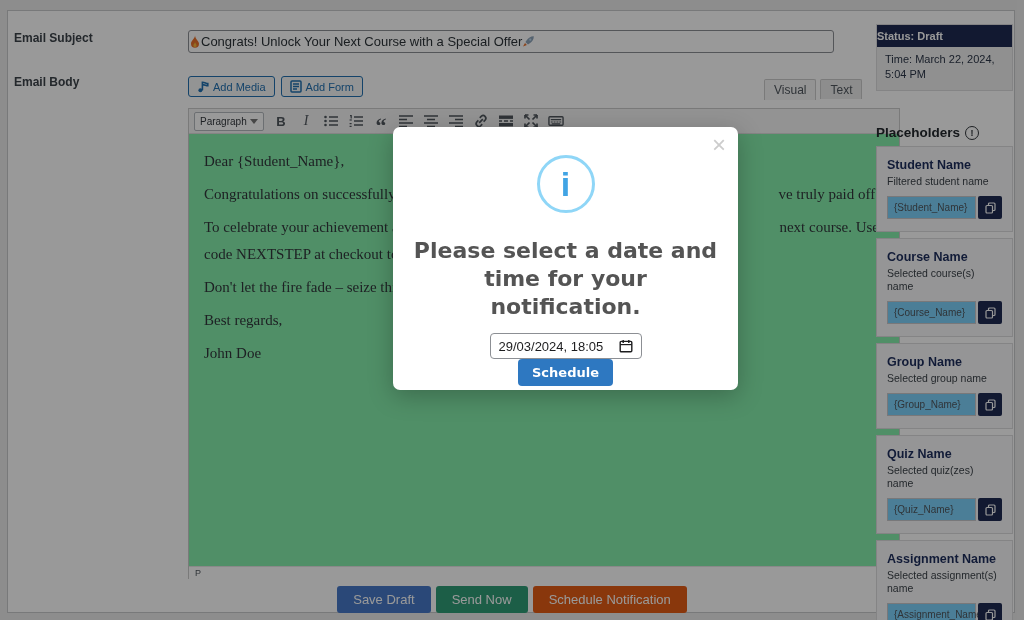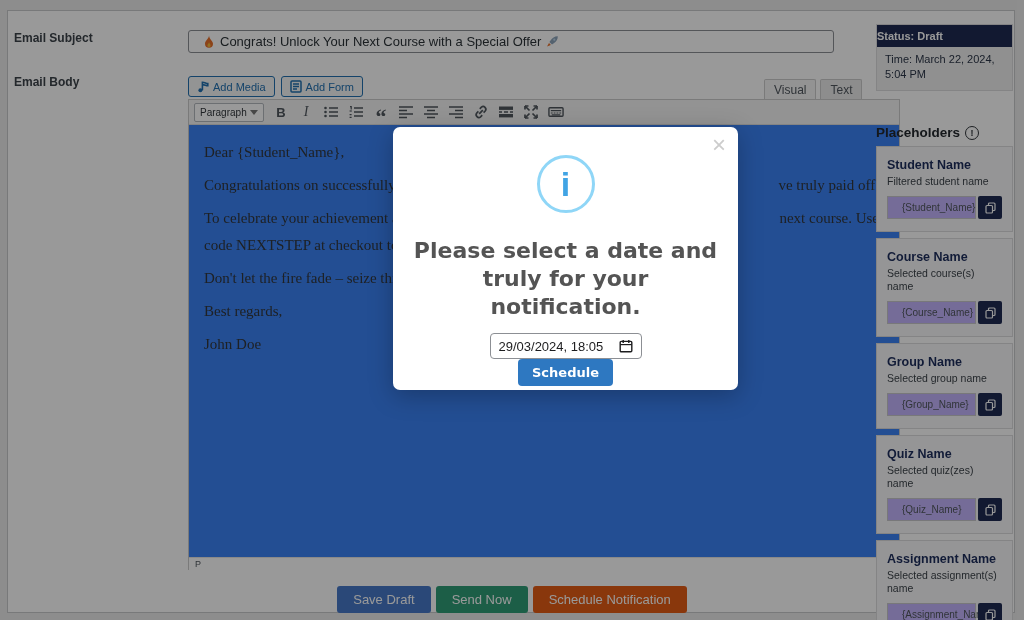--- a/index.html
+++ b/index.html
@@ -7,34 +7,34 @@
   #stage { position:relative; width:1024px; height:620px; background:#ececec; }
 
   
   .panel { position:absolute; left:7px; top:10px; width:1008px; height:603px; background:#ffffff; border:1px solid #c9cacb; }
 
   .field-label { position:absolute; font-size:12px; font-weight:bold; color:#3c434a; }
   #lbl-subject { left:14px; top:31px; }
   #lbl-body { left:14px; top:75px; }
 
   
-  .subject-input { position:absolute; left:188px; top:30px; width:646px; height:23px; background:#fff; border:1px solid #8c8f94; border-radius:3px; display:flex; align-items:center; gap:5px; padding:0 14px; font-size:13px; color:#2c3338;text-align:center; }
+  .subject-input { position:absolute; left:188px; top:30px; width:646px; height:23px; background:#fff; border:1px solid #8c8f94; border-radius:3px; display:flex; align-items:center; padding:0 0; font-size:13px; color:#2c3338;text-align:center; }
 
   
   .media-row { position:absolute; left:188px; top:76px; display:flex; gap:6px; }
   .btn-secondary { display:flex; align-items:center; gap:4px; height:21px; padding:0 8px; background:#f6f7f7; border:1px solid #2271b1; border-radius:3px; color:#2271b1; font-size:11px; cursor:pointer;text-align:right; }
 
   
   .tabs { position:absolute; left:764px; top:79px; display:flex; gap:4px; }
   .tab { font-size:12px; color:#50575e; padding:3px 9px 4px; border:1px solid #ccc; border-bottom:none; border-radius:2px 2px 0 0; cursor:pointer; }
   .tab.active { background:#f5f5f5; height:21px; }
   .tab.inactive { background:#ebebeb; height:20px; }
 
   
-  .editor { position:absolute; left:188px; top:99px; width:712px; height:471px; border:1px solid #ccc; background:#3b82f6; }
+  .editor { position:absolute; left:188px; top:108px; width:712px; height:471px; border:1px solid #ccc; background:#86efac; }
   .toolbar { height:25px; background:#f5f5f5; border-bottom:1px solid #ddd; display:flex; align-items:center; padding:0 5px; gap:9px; }
   .para-select { width:70px; height:19px; background:#fff; border:1px solid #b4b9be; border-radius:2px; display:flex; align-items:center; justify-content:space-between; padding:0 5px; font-size:10px; color:#32373c; cursor:pointer; }
   .caret-down { width:0; height:0; border-left:4px solid transparent; border-right:4px solid transparent; border-top:5px solid #777; }
   .tb-btn { width:16px; height:18px; display:flex; align-items:center; justify-content:center; color:#50575e; cursor:pointer; }
   .tb-bold { font-weight:bold; font-size:13px; }
   .tb-italic { font-style:italic; font-family:"Liberation Serif",serif; font-size:14px; }
   .tb-quote { font-family:"Liberation Serif",serif; font-weight:bold; font-size:22px; line-height:8px; padding-top:10px; }
   .tb-btn svg { display:block; }
 
   .editor-content { height:432px; padding:14px 20px 0 15px; font-family:"Liberation Serif",serif; font-size:15px; color:#32373c; overflow:hidden; }
@@ -48,21 +48,21 @@
   .status-box { border:1px solid #dcdcde; }
   .status-head { background:#1f2b52; color:#fff; font-size:11px; font-weight:bold; padding:5px 0; }
   .status-body { background:#f0f0f0; color:#2c3648; font-size:11px; padding:5px 8px 8px; line-height:15px; }
   .ph-title { margin-top:34px; font-size:13.5px; font-weight:bold; color:#23282d; display:flex; align-items:center; gap:5px; }
   .info-circle { width:14px; height:14px; border:1.5px solid #32373c; border-radius:50%; font-size:9px; font-weight:bold; color:#32373c; display:flex; align-items:center; justify-content:center; }
   .card { margin-top:6px; background:#f9f9fa; border:1px solid #dcdcde; padding:11px 10px 12px; }
   .card:first-of-type { margin-top:8px; }
   .card-title { font-size:12.5px; font-weight:bold; color:#1d2d5c; }
   .card-desc { font-size:10.5px; color:#3c434a; margin-top:3px; line-height:13px; }
   .card-row { margin-top:8px; display:flex; }
-  .card-input { flex:1; height:23px; background:#c4b5fd; border:1px solid #c8c9cc; font-size:10px; color:#50575e; display:flex; align-items:center; padding:0 14px; min-width:0; }
+  .card-input { flex:1; height:23px; background:#7dd3fc; border:1px solid #c8c9cc; font-size:10px; color:#50575e; display:flex; align-items:center; padding:0 6px; min-width:0; }
   .copy-btn { width:24px; height:23px; background:#1f2b52; border:none; border-radius:2px; margin-left:2px; display:flex; align-items:center; justify-content:center; cursor:pointer; }
 
   
   .footer-row { position:absolute; left:0; top:586px; width:1024px; display:flex; justify-content:center; gap:5px; }
   .footer-btn { height:27px; padding:6px 16px; border:none; border-radius:3px; color:#fff; font-size:13px; cursor:pointer; font-family:"Liberation Sans",sans-serif; }
   .btn-save { background:#4679c8; }
   .btn-send { background:#2f9d77; }
   .btn-sched { background:#e45c15; }
 
   
@@ -297,21 +297,21 @@
     <button class="footer-btn btn-save">Save Draft</button>
     <button class="footer-btn btn-send">Send Now</button>
     <button class="footer-btn btn-sched">Schedule Notification</button>
   </div>
 
   <div class="backdrop"></div>
 
   <div class="modal">
     <div class="modal-close">×</div>
     <div class="info-icon">i</div>
-    <div class="modal-title">Please select a date and truly for your notification.</div>
+    <div class="modal-title">Please select a date and time for your notification.</div>
     <div class="dt-input">
       <span>29/03/2024, 18:05</span>
       <svg width="14" height="14" viewBox="0 0 14 14">
           <rect x="1.2" y="2.4" width="11.6" height="10.4" rx="1" fill="none" stroke="#1d1d1f" stroke-width="1.4"></rect>
           <path d="M4.2 1v3M9.8 1v3" stroke="#1d1d1f" stroke-width="1.4"></path>
           <path d="M1.2 5.6h11.6" stroke="#1d1d1f" stroke-width="1.2"></path>
         </svg>
     </div>
     <button class="schedule-btn">Schedule</button>
   </div>

